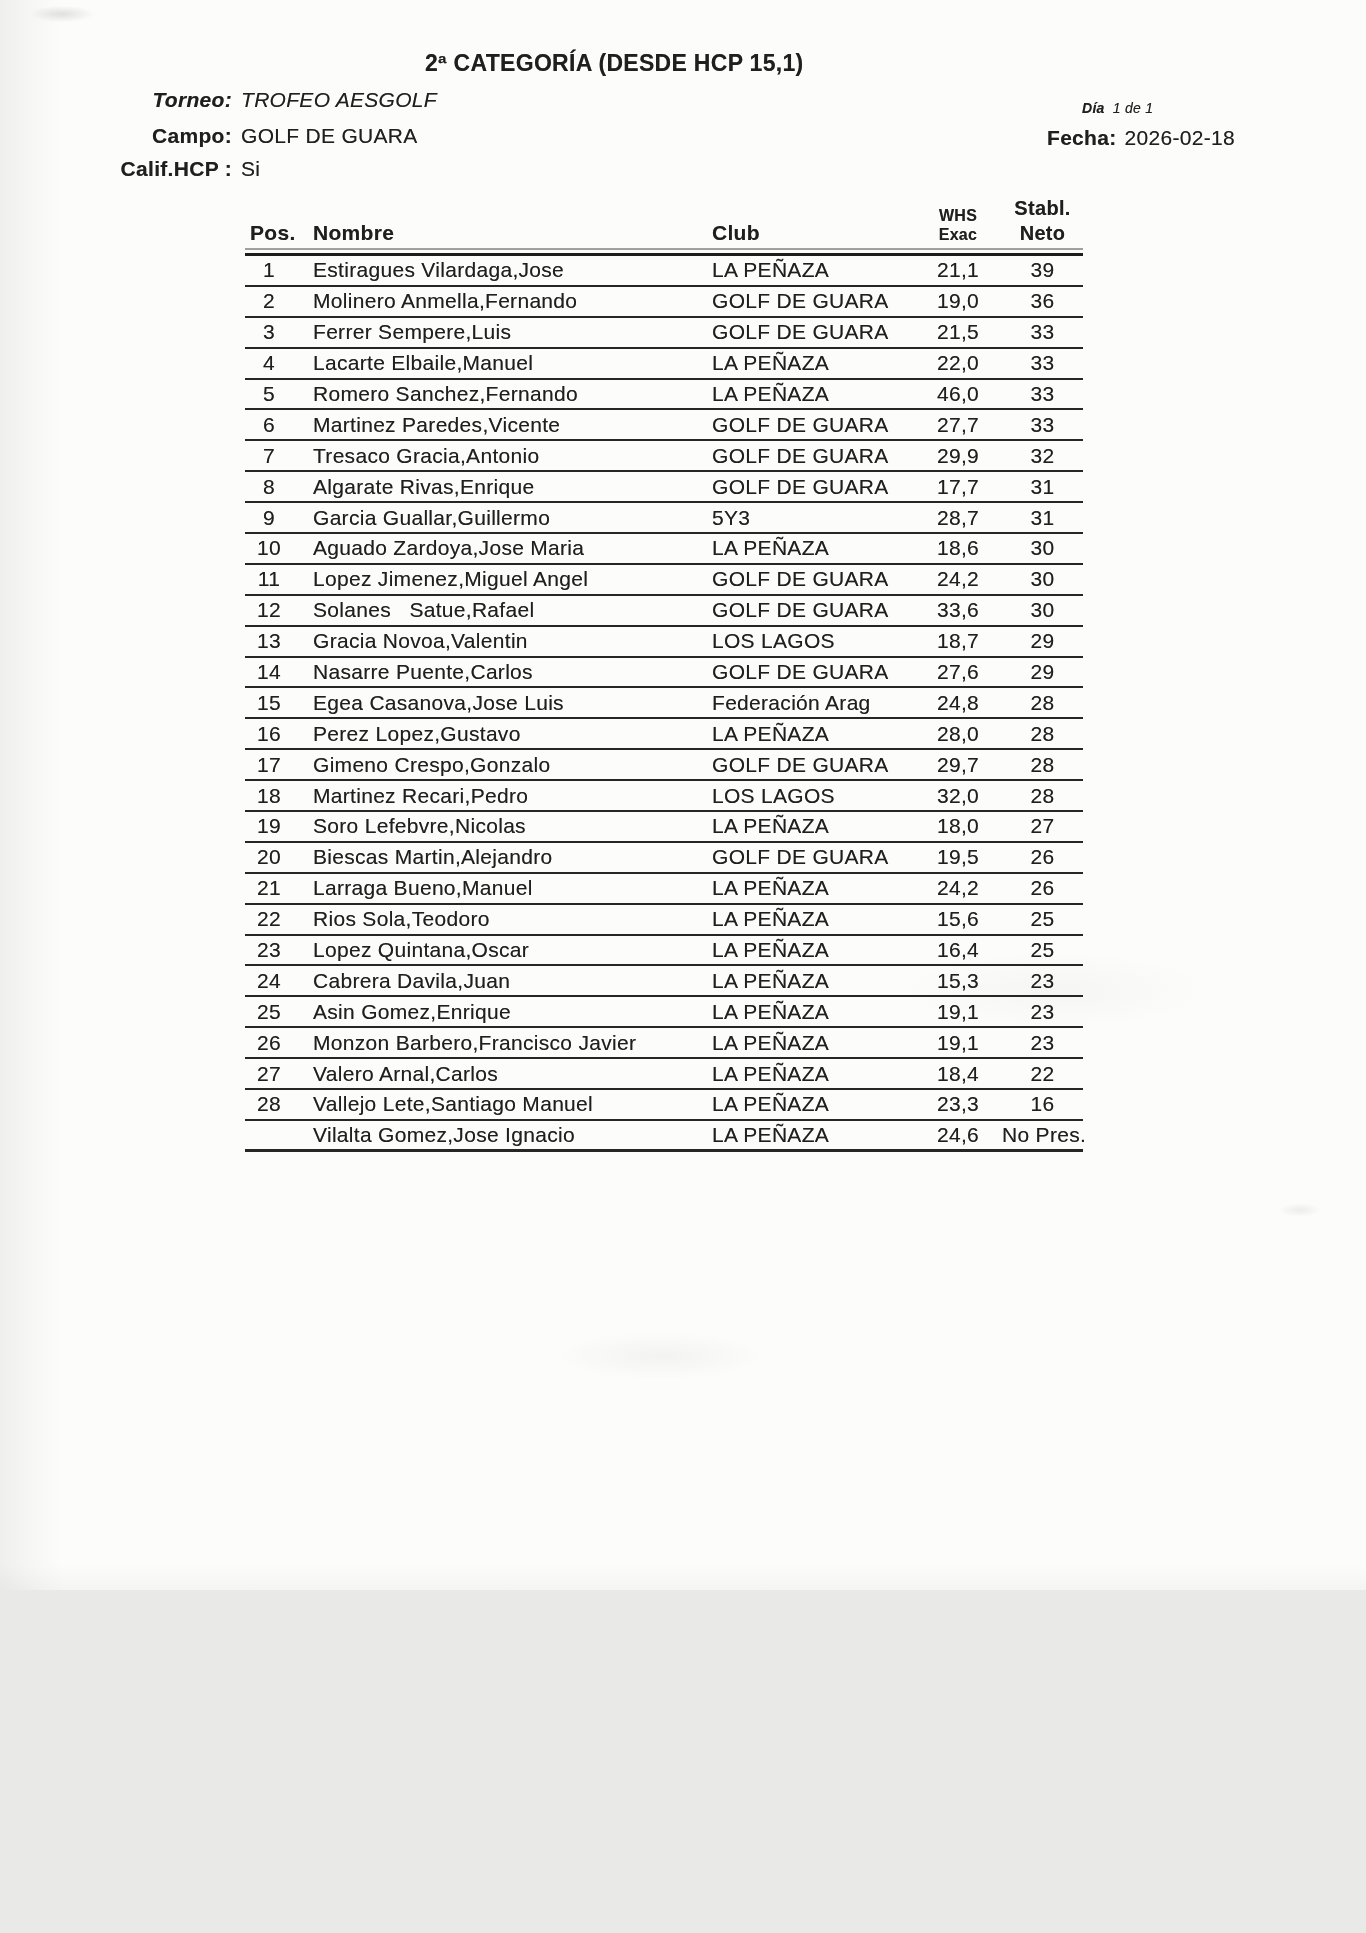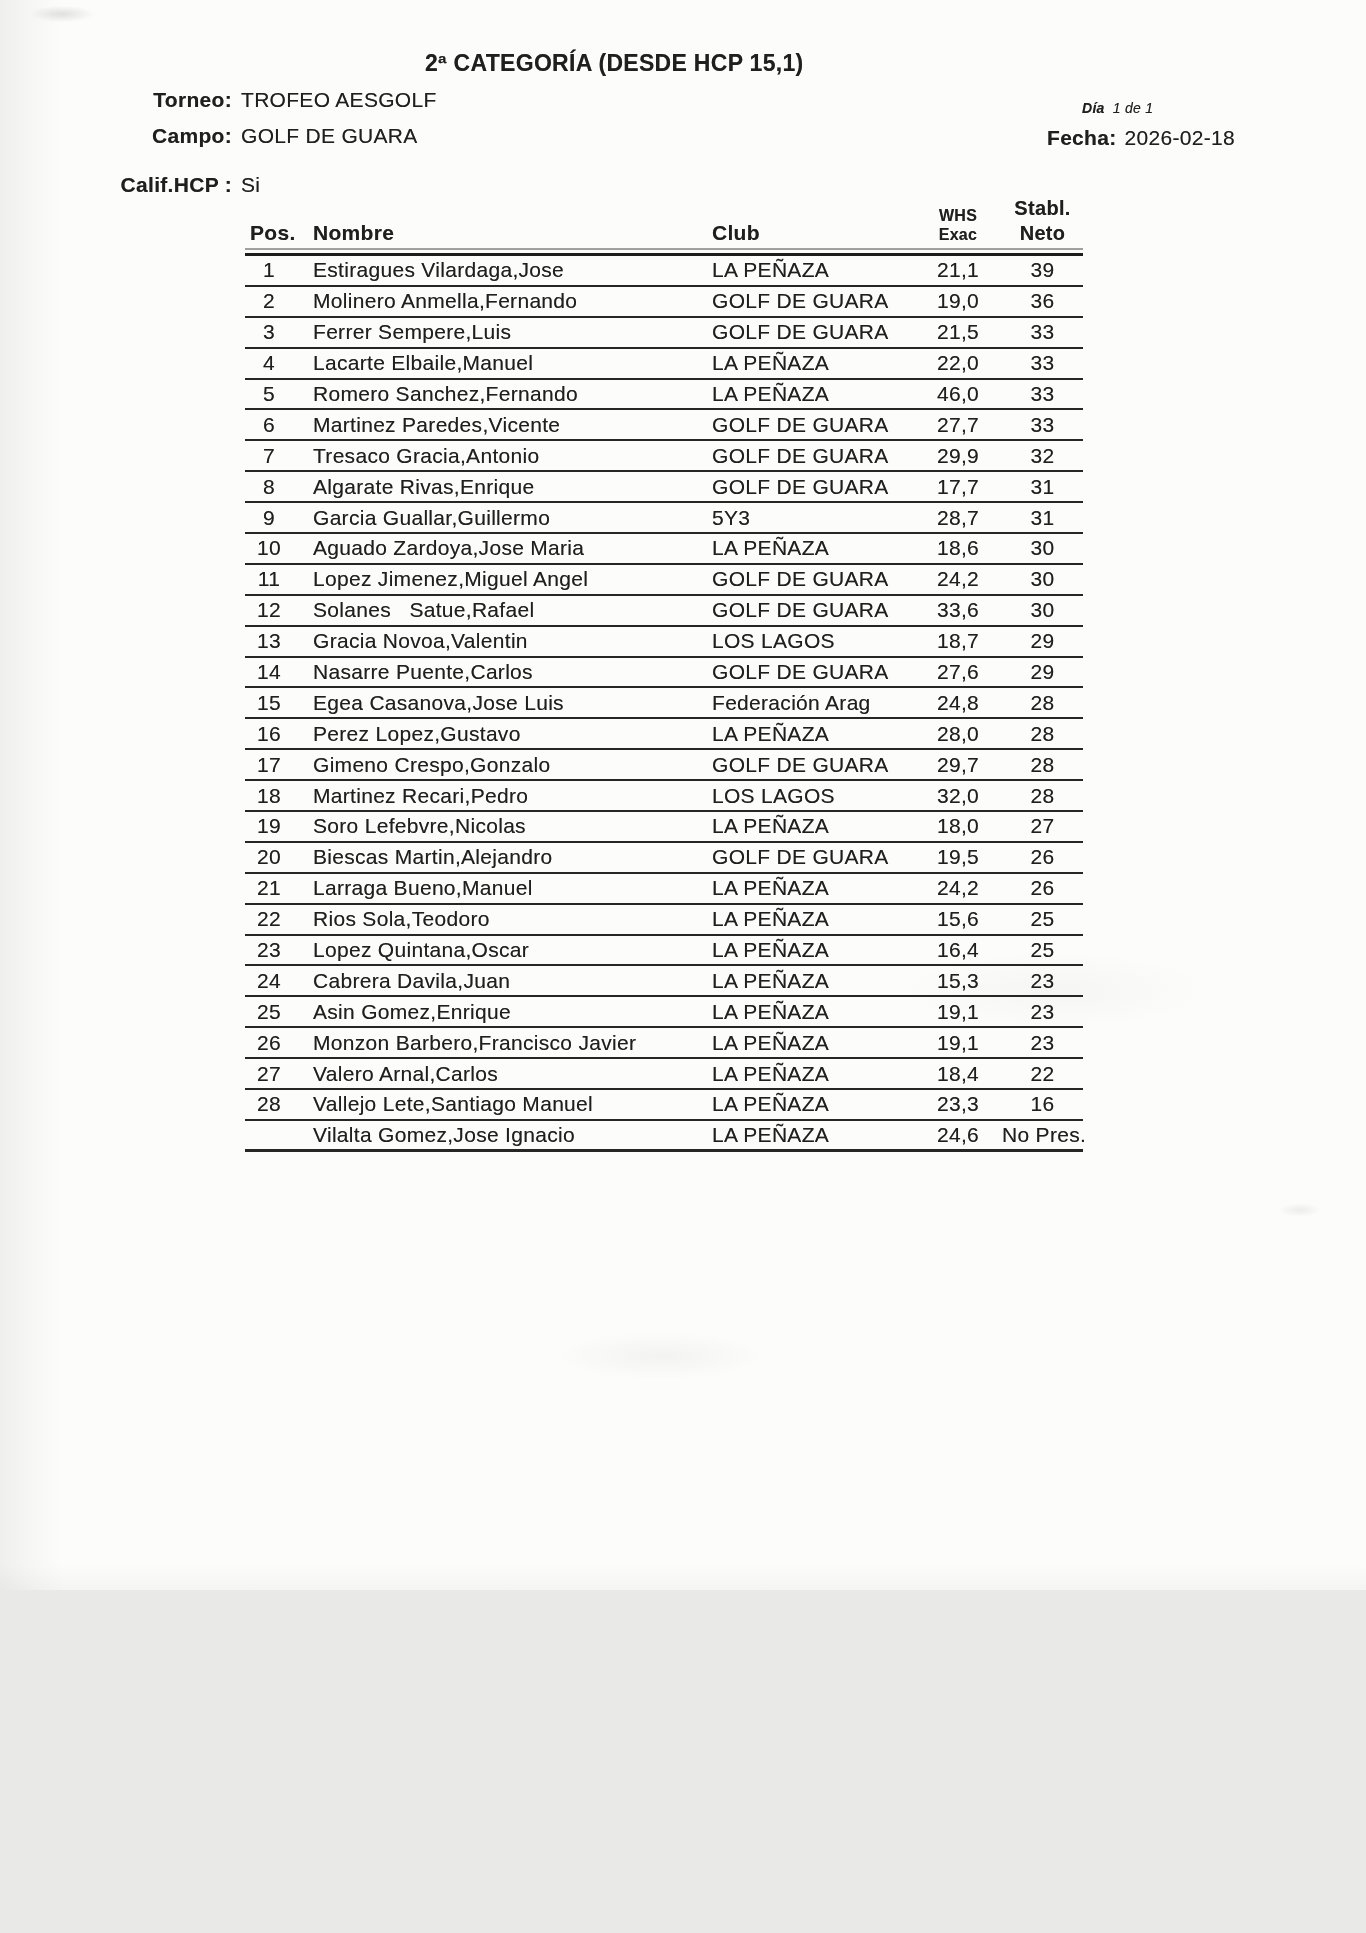--- a/index.html
+++ b/index.html
@@ -27,23 +27,23 @@
   .title{
     position:absolute;left:425px;top:50px;
     font-size:23px;font-weight:bold;white-space:nowrap;
   }
   .meta-row{
     position:absolute;left:86px;display:flex;align-items:baseline;
     font-size:21px;white-space:nowrap;
   }
   .meta-row .lbl{display:inline-block;width:146px;text-align:right;font-weight:bold;}
   .meta-row .val{margin-left:9px;}
-  .row-torneo{top:88px;}
+  .row-torneo{top:88px;font-style:italic;}
   .row-campo{top:124px;}
-  .row-calif{top:173px;}
+  .row-calif{top:157px;}
   .meta-dia{position:absolute;left:1082px;top:100px;font-size:14px;white-space:nowrap;font-style:italic;}
   .meta-fecha{position:absolute;left:1047px;top:126px;font-size:21px;white-space:nowrap;}
   .meta-dia .lbl,.meta-fecha .lbl{font-weight:bold;}
   .meta-dia .val,.meta-fecha .val{margin-left:8px;}
 
   .rtable{position:absolute;left:245px;top:188px;width:838px;}
   .thead{
     display:flex;align-items:flex-end;height:60px;
     font-weight:bold;font-size:21px;box-sizing:border-box;padding-bottom:3px;
   }

